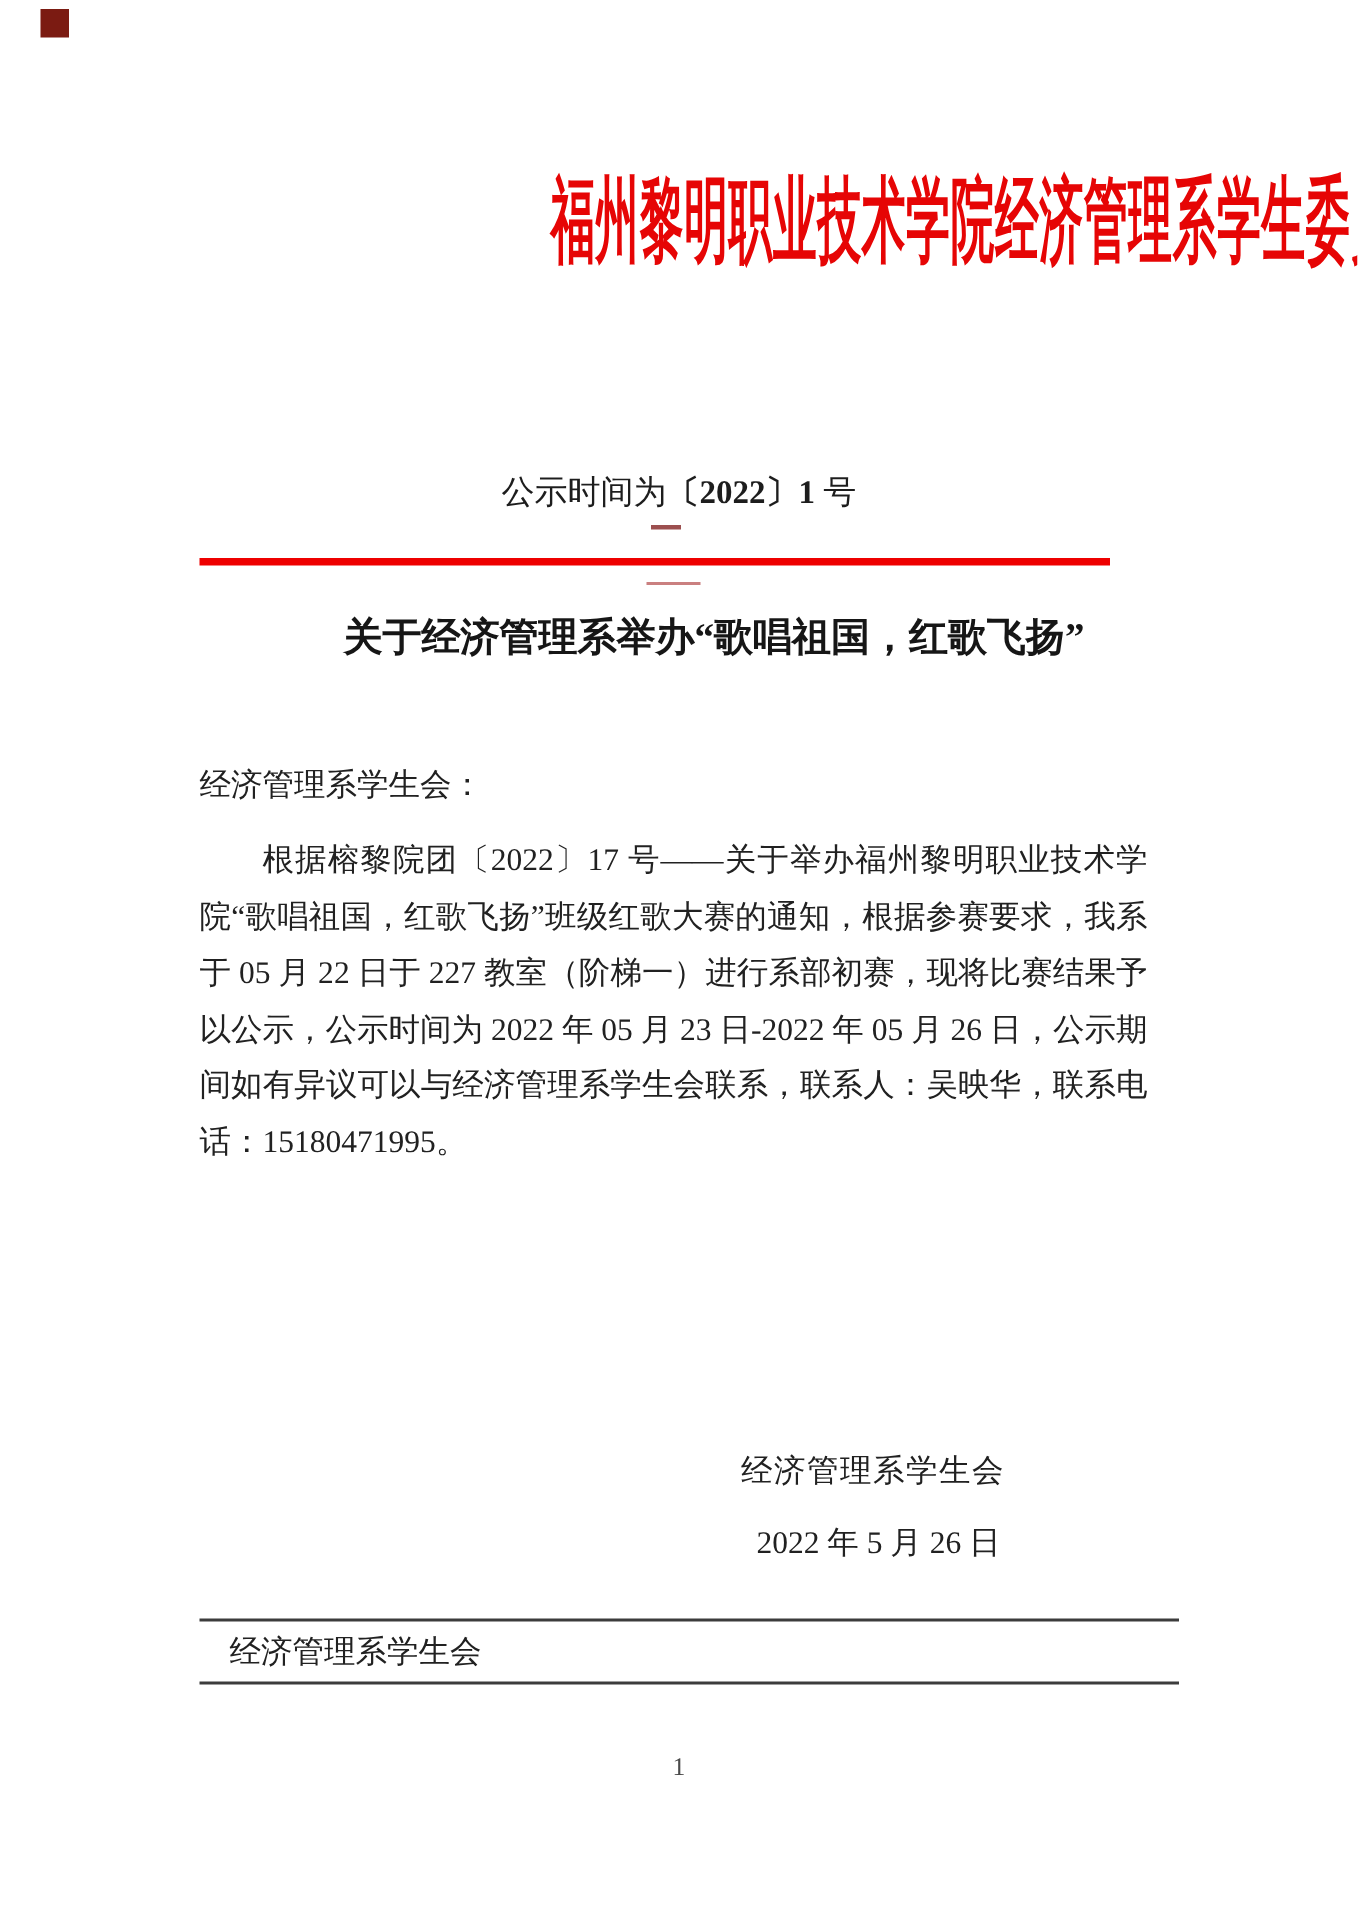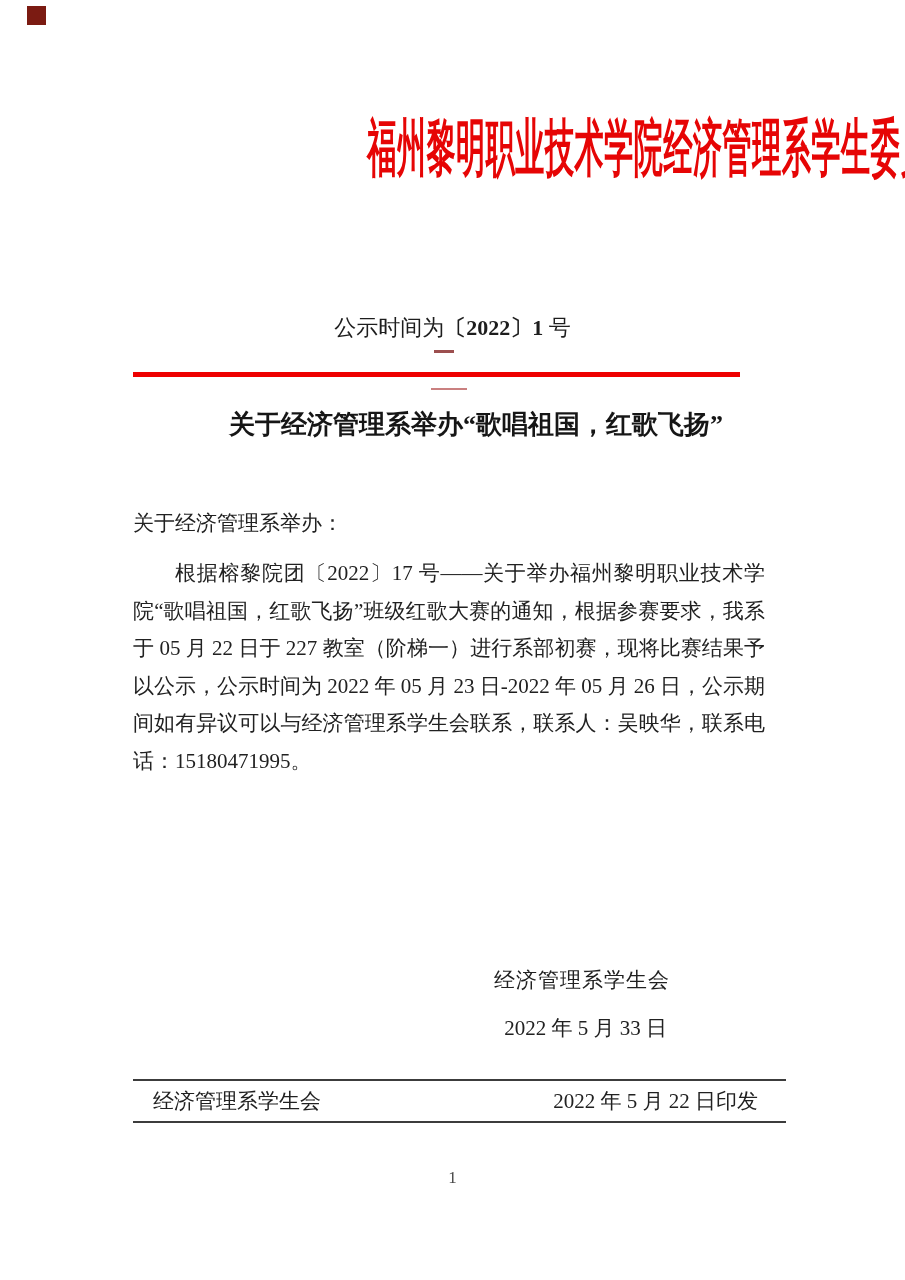--- a/index.html
+++ b/index.html
@@ -142,27 +142,26 @@
 
   <div class="dash dash-top"></div>
   <div class="red-rule"></div>
   <div class="dash dash-bottom"></div>
 
   <div class="doc-title">
     <div>关于经济管理系举办“歌唱祖国，红歌飞扬”</div>
   </div>
 
   <div class="body-block">
-    <p class="salutation">关于经济管理系举办：</p>
+    <p class="salutation">经济管理系学生会：</p>
     <p class="para">根据榕黎院团〔2022〕17 号——关于举办福州黎明职业技术学院“歌唱祖国，红歌飞扬”班级红歌大赛的通知，根据参赛要求，我系于 05 月 22 日于 227 教室（阶梯一）进行系部初赛，现将比赛结果予以公示，公示时间为 2022 年 05 月 23 日-2022 年 05 月 26 日，公示期间如有异议可以与经济管理系学生会联系，联系人：吴映华，联系电话：15180471995。</p>
   </div>
 
   <div class="sig">经济管理系学生会</div>
-  <div class="sig-date">2022 年 5 月 33 日</div>
+  <div class="sig-date">2022 年 5 月 26 日</div>
 
   <div class="footer-bar">
     <span>经济管理系学生会</span>
-    <span>2022 年 5 月 22 日印发</span>
   </div>
 
   <div class="page-no">1</div>
 
 </div>
 
 </body></html>

